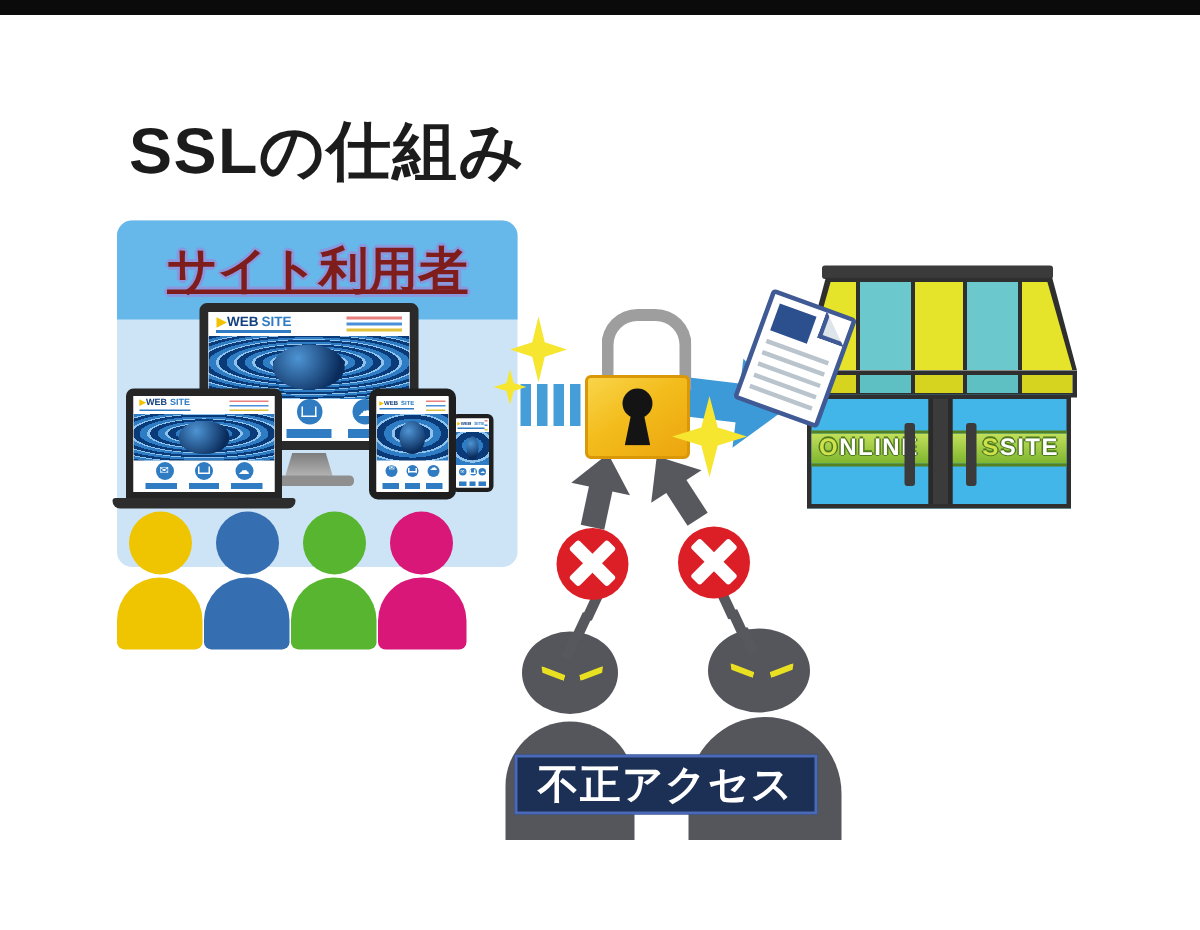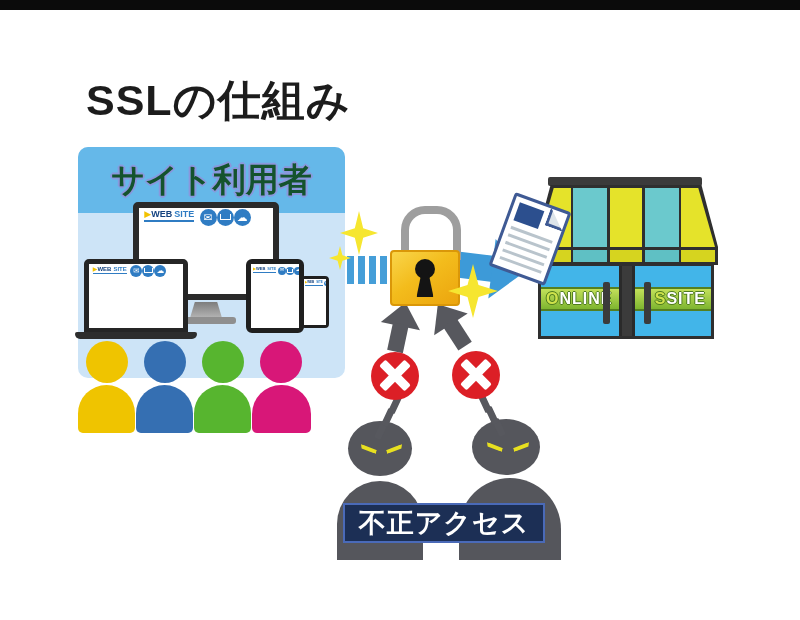--- a/index.html
+++ b/index.html
@@ -9,35 +9,35 @@
 
   
   #topbar{left:0;top:0;width:800px;height:10px;background:#0b0b0b;}
 
   
   #title{left:86px;top:72px;font-size:43px;font-weight:bold;color:#1c1c1c;letter-spacing:1px;}
 
   
   #users-box{left:78px;top:147px;width:267px;height:231px;background:#cde4f7;border-radius:10px;}
   #users-header{left:78px;top:147px;width:267px;height:66px;background:#65b8e9;border-radius:10px 10px 0 0;
-    display:flex;align-items:center;justify-content:center;font-size:33px;font-weight:bold;color:#14532d;
-    text-shadow:-2px 0 #8a97dd,2px 0 #8a97dd,0 -2px #8a97dd,0 2px #8a97dd,-1px -1px #8a97dd,1px 1px #8a97dd,-1px 1px #8a97dd,1px -1px #8a97dd;}
+    display:flex;align-items:center;justify-content:center;font-size:33px;font-weight:bold;color:#7f1d1d;
+    text-shadow:-2px 0 #8a97dd,2px 0 #8a97dd,0 -2px #8a97dd,0 2px #8a97dd,-1px -1px #8a97dd,1px 1px #8a97dd,-1px 1px #8a97dd,1px -1px #8a97dd;text-decoration:underline;}
 
   
   .device{background:#fff;}
   #monitor{left:133px;top:202px;width:134px;height:86px;border:6px solid #2a2a2a;border-radius:5px;--fs:9px;--ic:17px;--ln:2px;z-index:2;}
   #monitor-stand{left:190px;top:302px;width:32px;height:16px;background:linear-gradient(#7d7d7d,#b5b5b5);
       clip-path:polygon(15% 0,85% 0,100% 100%,0 100%);z-index:2;}
   #monitor-base{left:176px;top:317px;width:60px;height:7px;background:#8f8f8f;border-radius:3px;z-index:2;}
   #laptop{left:84px;top:259px;width:94px;height:64px;border:5px solid #252525;border-radius:5px 5px 0 0;--fs:6px;--ic:12px;--ln:1px;z-index:3;}
   #laptop-base{left:75px;top:332px;width:122px;height:7px;background:#2d2d2d;border-radius:2px 2px 5px 5px;z-index:3;}
   #tablet{left:246px;top:259px;width:48px;height:64px;border:5px solid #1f1f1f;border-radius:6px;--fs:4px;--ic:8px;--ln:1px;z-index:3;}
   #phone{left:301px;top:276px;width:22px;height:46px;border:3px solid #1f1f1f;border-radius:4px;--fs:3px;--ic:5px;--ln:1px;z-index:4;}
 
-  .webpage{position:absolute;inset:0;background:#fff;display:flex;flex-direction:row;overflow:hidden;}
+  .webpage{position:absolute;inset:0;background:#fff;display:flex;flex-direction:column;overflow:hidden;}
   .wp-header{height:19%;display:flex;align-items:center;justify-content:space-between;padding:0 4%;}
   .wp-brand{font-weight:bold;font-size:var(--fs);color:#14427e;white-space:nowrap;
             border-bottom:var(--ln) solid #2f7cc3;line-height:1.1;}
   .wp-brand .tri{color:#f2c200;}
   .wp-brand .site{color:#2f7cc3;margin-left:2px;}
   .wp-lines{display:flex;flex-direction:column;gap:2px;width:30%;}
   .wp-lines i{height:var(--ln);display:block;}
   .wp-lines .l1{background:#e87f7f;}.wp-lines .l2{background:#4a90d9;}.wp-lines .l3{background:#e0c23a;}
   .wp-hero{height:48%;position:relative;
      background:repeating-radial-gradient(ellipse 100% 80% at 50% 42%,#8fc3ec 0 2px,#2e7cc4 2px 7px,#0b3a78 7px 12px);}

